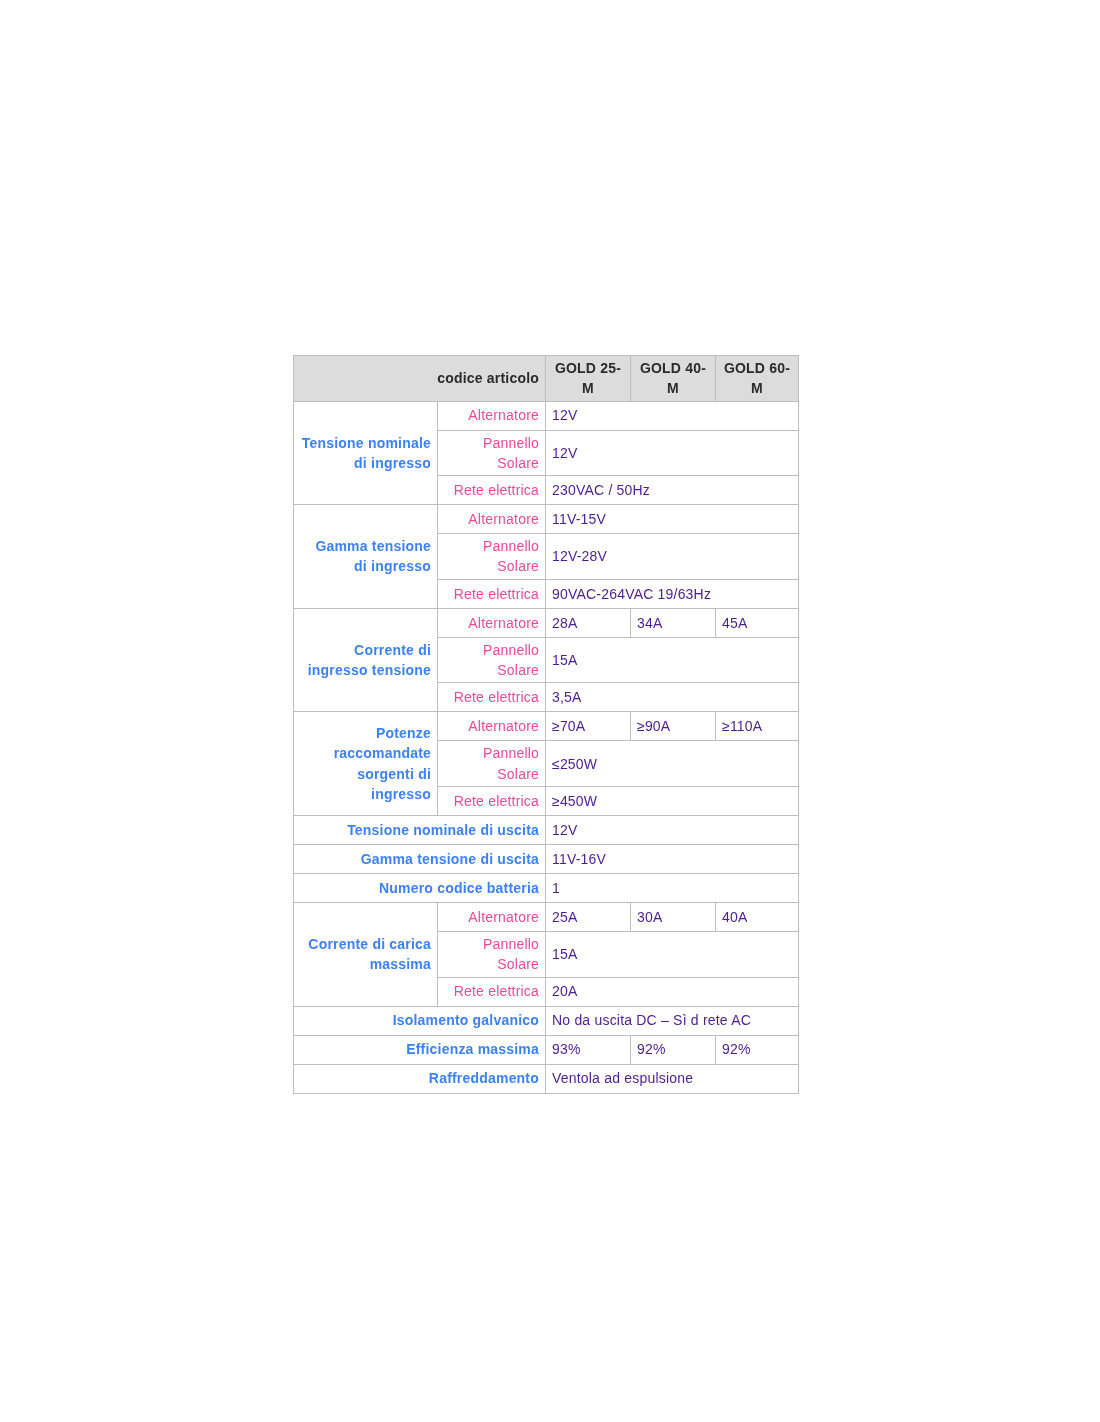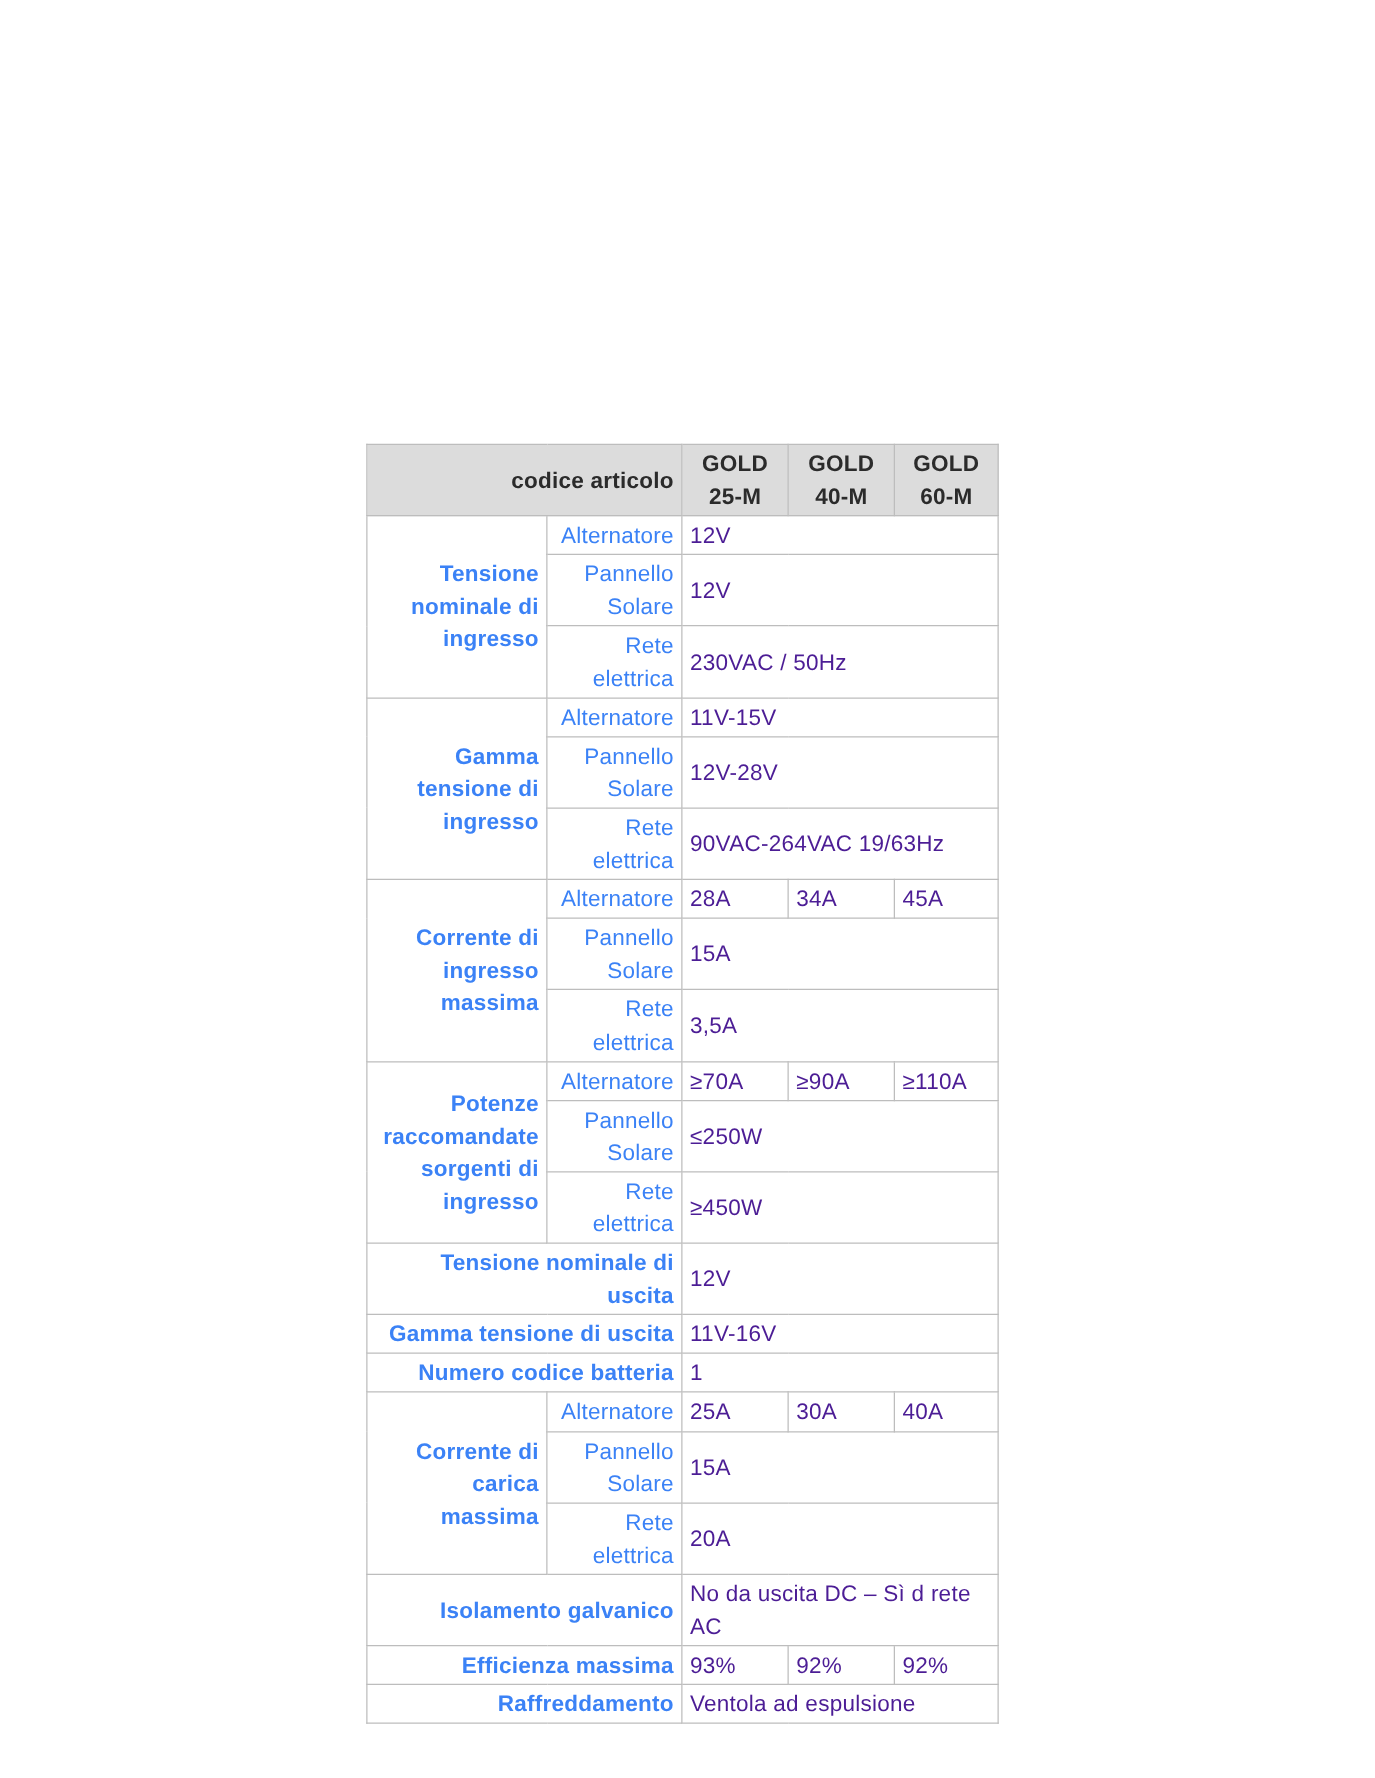--- a/index.html
+++ b/index.html
@@ -15,21 +15,21 @@
   }
   .table-wrap {
     position: absolute;
     left: 293px;
     top: 355px;
   }
   table.spec {
     border-collapse: collapse;
     table-layout: fixed;
     width: 505px;
-    font-size: 18px;
+    font-size: 14px;
     letter-spacing: 0.2px;
   }
   table.spec td {
     border: 1px solid #bdbdbd;
     padding: 2px 6px;
     box-sizing: border-box;
     line-height: 1.45;
   }
   tr.h td {
     background: #dcdcdc;
@@ -47,21 +47,21 @@
     text-align: center;
     line-height: 1.3;
   }
   .glabel {
     font-weight: bold;
     color: #3b82f6;
     text-align: right;
     padding-right: 7px;
   }
   .sub {
-    color: #3b82f6;
+    color: #ec4899;
     text-align: right;
     padding-right: 5px;
     margin-top: 36px;
   }
   .val {
     color: #4c1d95;
     text-align: left;
   }
 </style>
 </head>
@@ -107,21 +107,21 @@
     <tr class="r-double">
       <td class="sub">Pannello Solare</td>
       <td colspan="3" class="val">12V-28V</td>
     </tr>
     <tr class="r-single">
       <td class="sub">Rete elettrica</td>
       <td colspan="3" class="val">90VAC-264VAC 19/63Hz</td>
     </tr>
 
     <tr class="r-single">
-      <td rowspan="3" class="glabel">Corrente di ingresso massima</td>
+      <td rowspan="3" class="glabel">Corrente di ingresso tensione</td>
       <td class="sub">Alternatore</td>
       <td class="val">28A</td>
       <td class="val">34A</td>
       <td class="val">45A</td>
     </tr>
     <tr class="r-double">
       <td class="sub">Pannello Solare</td>
       <td colspan="3" class="val">15A</td>
     </tr>
     <tr class="r-single">

